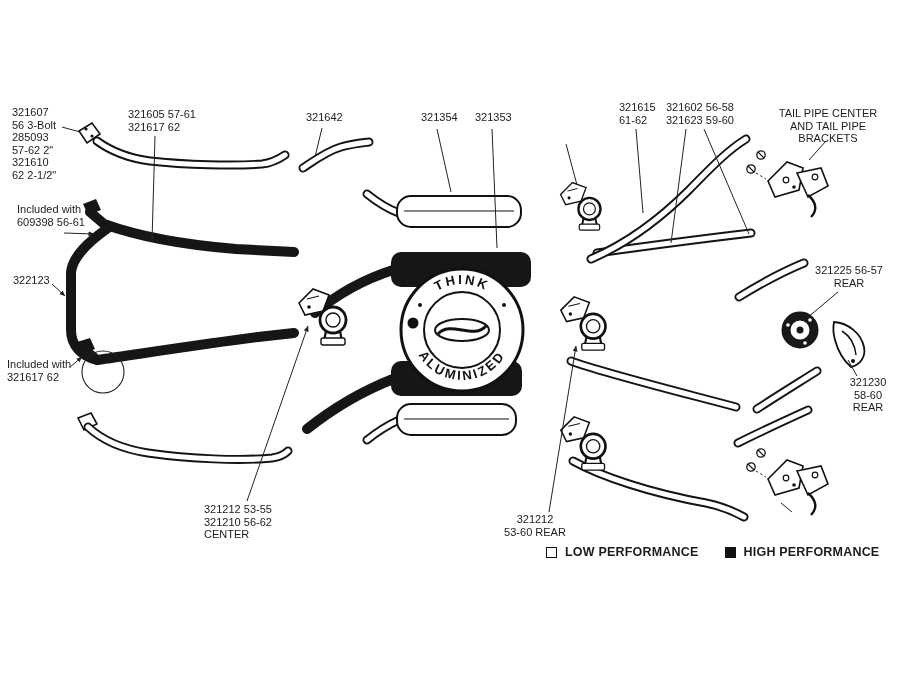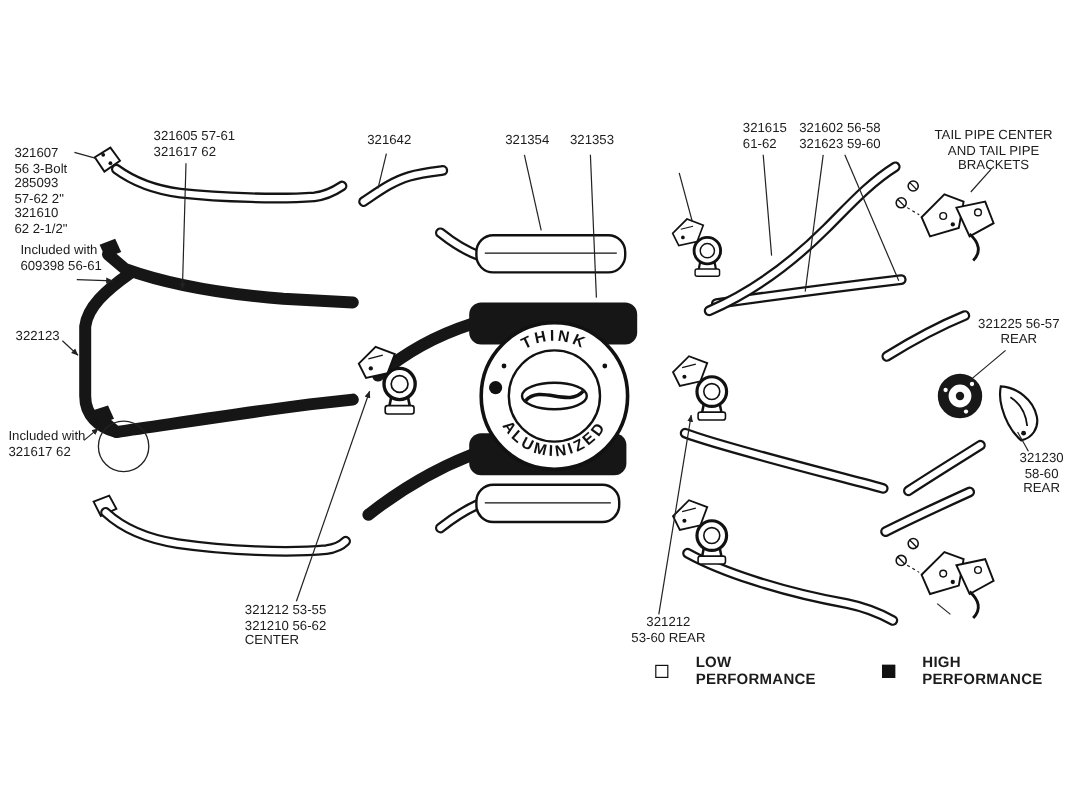--- a/index.html
+++ b/index.html
@@ -7,21 +7,21 @@
   .stage{position:absolute;inset:0;background:#ffffff}
   svg.art{position:absolute;left:0;top:0}
   .cas{fill:none;stroke:#141414;stroke-width:9;stroke-linecap:round;stroke-linejoin:round}
   .fil{fill:none;stroke:#ffffff;stroke-width:5.2;stroke-linecap:round;stroke-linejoin:round}
   .blk{fill:none;stroke:#161616;stroke-width:10;stroke-linecap:round;stroke-linejoin:round}
   .thin{fill:none;stroke:#222;stroke-width:1.1}
   .logoTxt{font-family:"Liberation Sans",sans-serif;font-size:13px;font-weight:bold;letter-spacing:2.5px;fill:#111}
   .lbl{position:absolute;font-size:11px;line-height:12.5px;white-space:nowrap}
   .lbl.center{text-align:center}
   .legend{position:absolute;left:546px;top:545px;display:flex;align-items:center;gap:26px;font-weight:bold;font-size:12.5px;letter-spacing:.2px}
-  .legend .item{display:flex;align-items:center;gap:23px}
+  .legend .item{display:flex;align-items:center;gap:8px}
   .sq{width:11px;height:11px;border:1.6px solid #111;display:inline-block;box-sizing:border-box}
   .sq.high{background:#111}
 </style>
 </head>
 <body>
 
 <div class="stage">
 
   <svg class="art" width="900" height="675" viewBox="0 0 900 675">
     <defs>
@@ -182,21 +182,21 @@
       <path d="M704,129 L749,234"></path>
       <path d="M826,141 L809,160"></path>
       <path d="M838,292 L807,318"></path>
       <path d="M857,376 L848,360"></path>
       <path d="M247,501 L308,326" marker-end="url(#arr)"></path>
       <path d="M549,512 L576,346" marker-end="url(#arr)"></path>
       <path d="M792,512 L781,503"></path>
     </g>
   </svg>
 
-  <div class="lbl" style="left:12px;top:122px">
+  <div class="lbl" style="left:12px;top:106px">
     <div>321607</div>
     <div>56 3-Bolt</div>
     <div>285093</div>
     <div>57-62  2"</div>
     <div>321610</div>
     <div>62  2-1/2"</div>
   </div>
 
   <div class="lbl" style="left:128px;top:108px">
     <div>321605  57-61</div>
@@ -256,21 +256,21 @@
     <div>58-60</div>
     <div>REAR</div>
   </div>
 
   <div class="lbl" style="left:204px;top:503px">
     <div>321212  53-55</div>
     <div>321210  56-62</div>
     <div>CENTER</div>
   </div>
 
-  <div class="lbl center" style="left:510px;top:513px;width:94px">
+  <div class="lbl center" style="left:488px;top:513px;width:94px">
     <div>321212</div>
     <div>53-60 REAR</div>
   </div>
 
 
   <div class="legend">
     <span class="item">
       <span class="sq low"></span>
       <span>LOW PERFORMANCE</span>
     </span>

